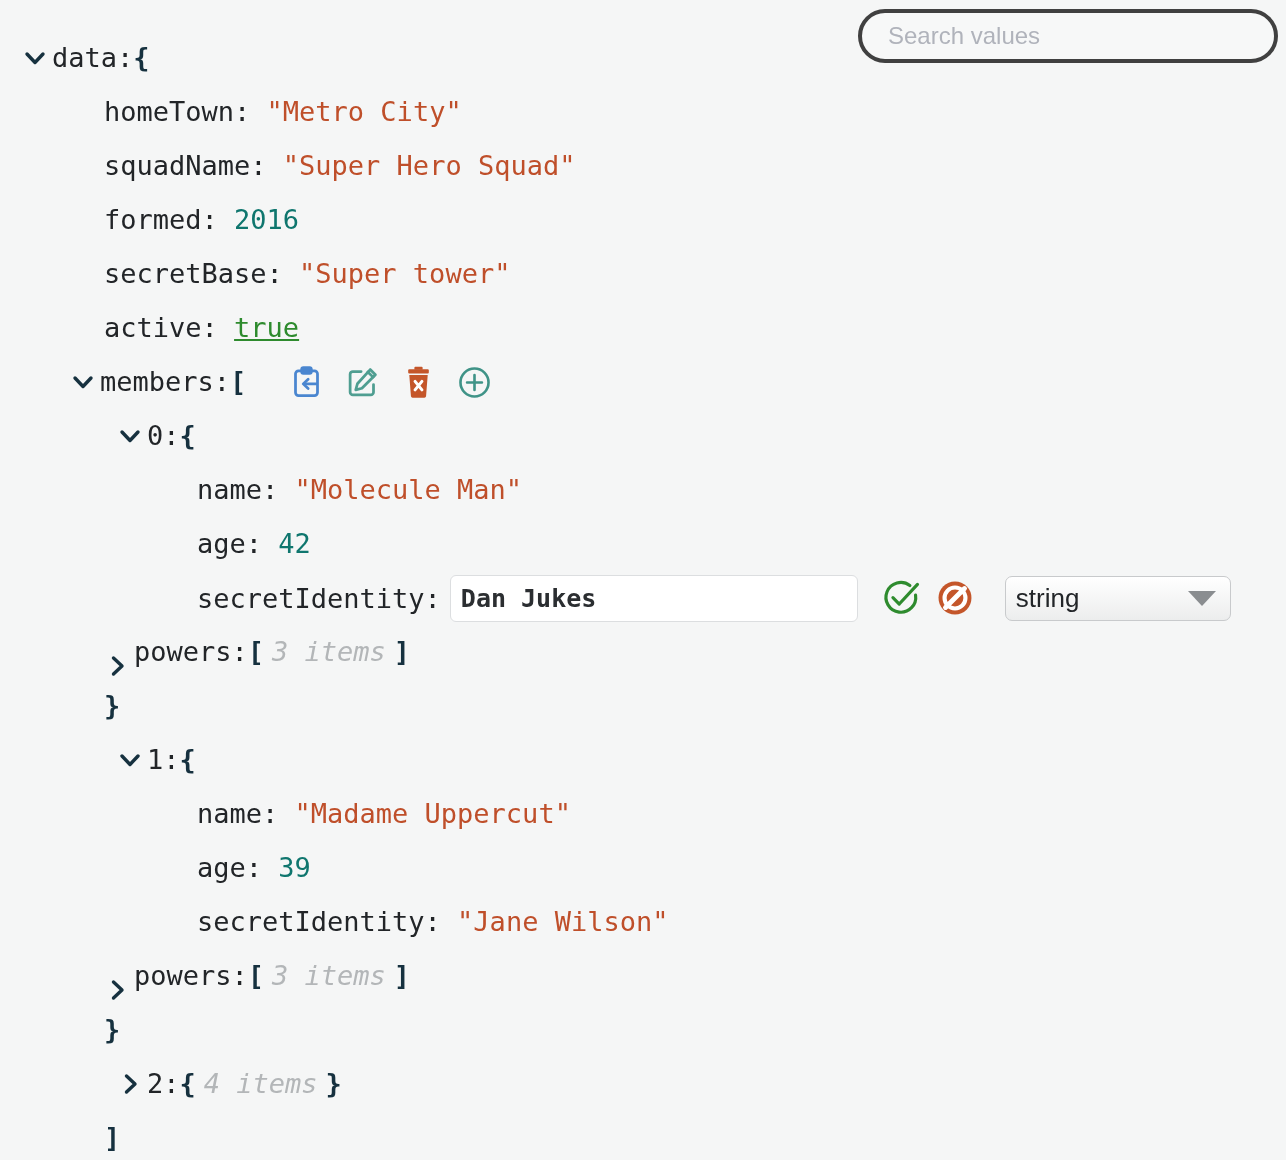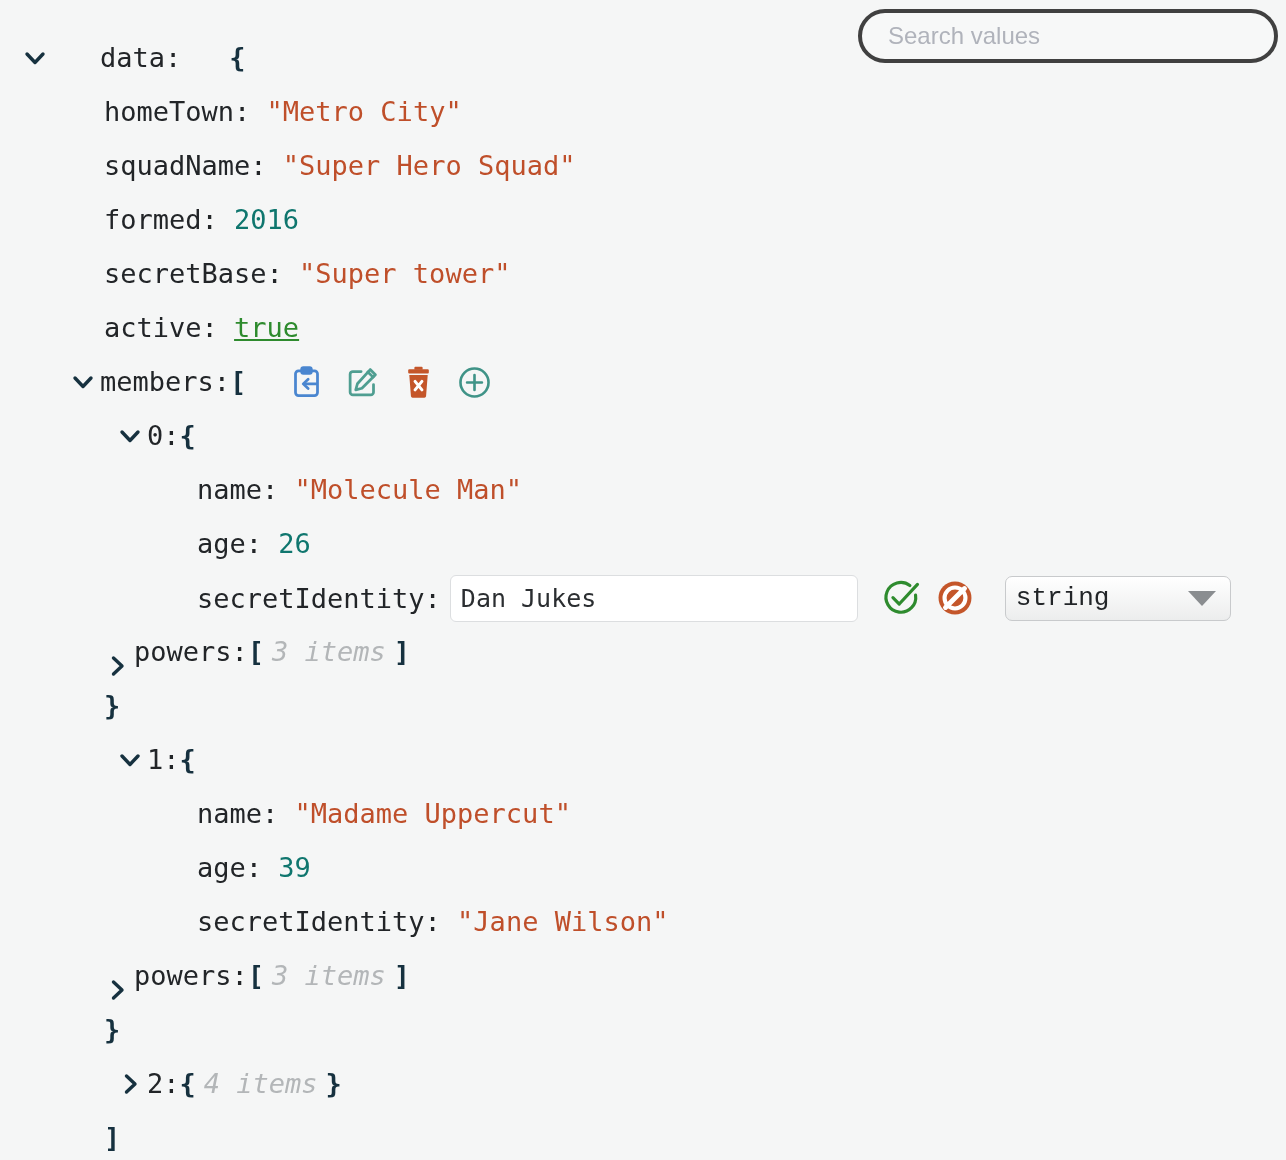--- a/index.html
+++ b/index.html
@@ -53,21 +53,21 @@
     line-height: 54px;
     color: #222528;
   }
   .row {
     position: relative;
     height: 54px;
     white-space: nowrap;
     display: flex;
     align-items: center;
   }
-  .ind1 { padding-left: 22px; gap: 48px; }
+  .ind1 { padding-left: 22px; }
   .ind2 { padding-left: 70px; }
   .ind3 { padding-left: 104px; }
   .ind4 { padding-left: 117px; }
   .ind5 { padding-left: 104px; align-items: flex-end; }
   .ind6 { padding-left: 197px; }
   .ind-close2 { padding-left: 104px; }
 
   .key {
     color: #222528;
     letter-spacing: 0px;
@@ -133,38 +133,39 @@
     box-sizing: border-box;
     border: 1px solid #dcdee0;
     border-radius: 6px;
     background: #ffffff;
     font-family: "DejaVu Sans Mono", monospace;
     font-size: 25px;
     color: #2b2e31;
     padding: 0 10px;
     outline: none;
     caret-color: #111;
+    font-weight: bold;
   }
   .icon-btn {
     width: 38px;
     height: 38px;
     margin-left: 24px;
     cursor: pointer;
     display: block;
   }
   .icon-btn.second { margin-left: 16px; }
   .type-select {
     margin-left: 31px;
     width: 226px;
     height: 45px;
     box-sizing: border-box;
     border: 1px solid #c8cacc;
     border-radius: 7px;
     background: linear-gradient(#ffffff, #eceded);
-    font-family: Liberation Mono, monospace;
+    font-family: Liberation Sans, sans-serif;
     font-size: 26px;
     color: #222528;
     padding: 0 10px;
     display: flex;
     align-items: center;
     justify-content: space-between;
     cursor: pointer;
     user-select: none;
   }
   .sel-arrow {
@@ -283,21 +284,21 @@
 
   <div class="row ind6">
     <span class="key">name:</span>
     <span>&nbsp;</span>
     <span class="str">"Molecule Man"</span>
   </div>
 
   <div class="row ind6">
     <span class="key">age:</span>
     <span>&nbsp;</span>
-    <span class="num">26</span>
+    <span class="num">42</span>
   </div>
 
   <div class="row"></div>
 
   <div class="row ind5">
     <span class="chev">
       <svg width="26" height="26" viewBox="0 0 26 26">
           <path d="M9.5 5 L18 13 L9.5 21" stroke="#16313f" stroke-width="3.4" fill="none" stroke-linecap="round" stroke-linejoin="round"></path>
         </svg>
     </span>

